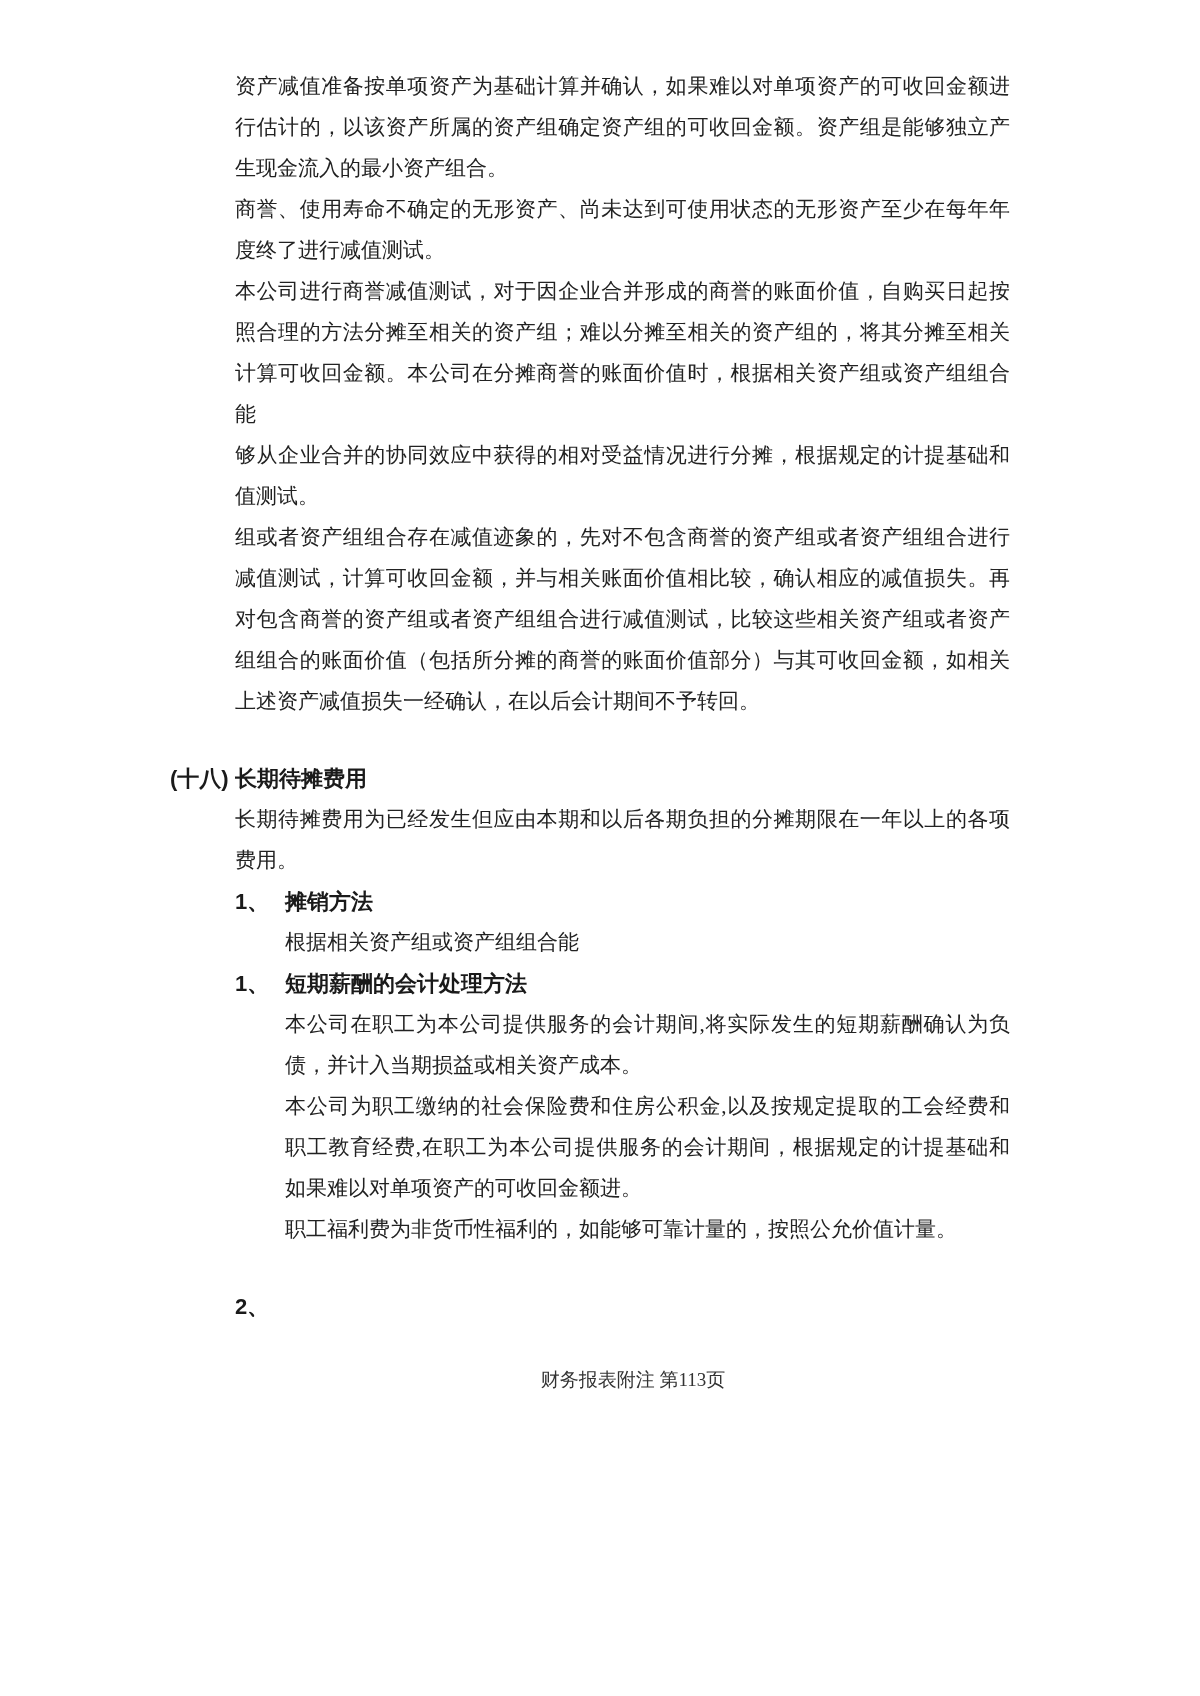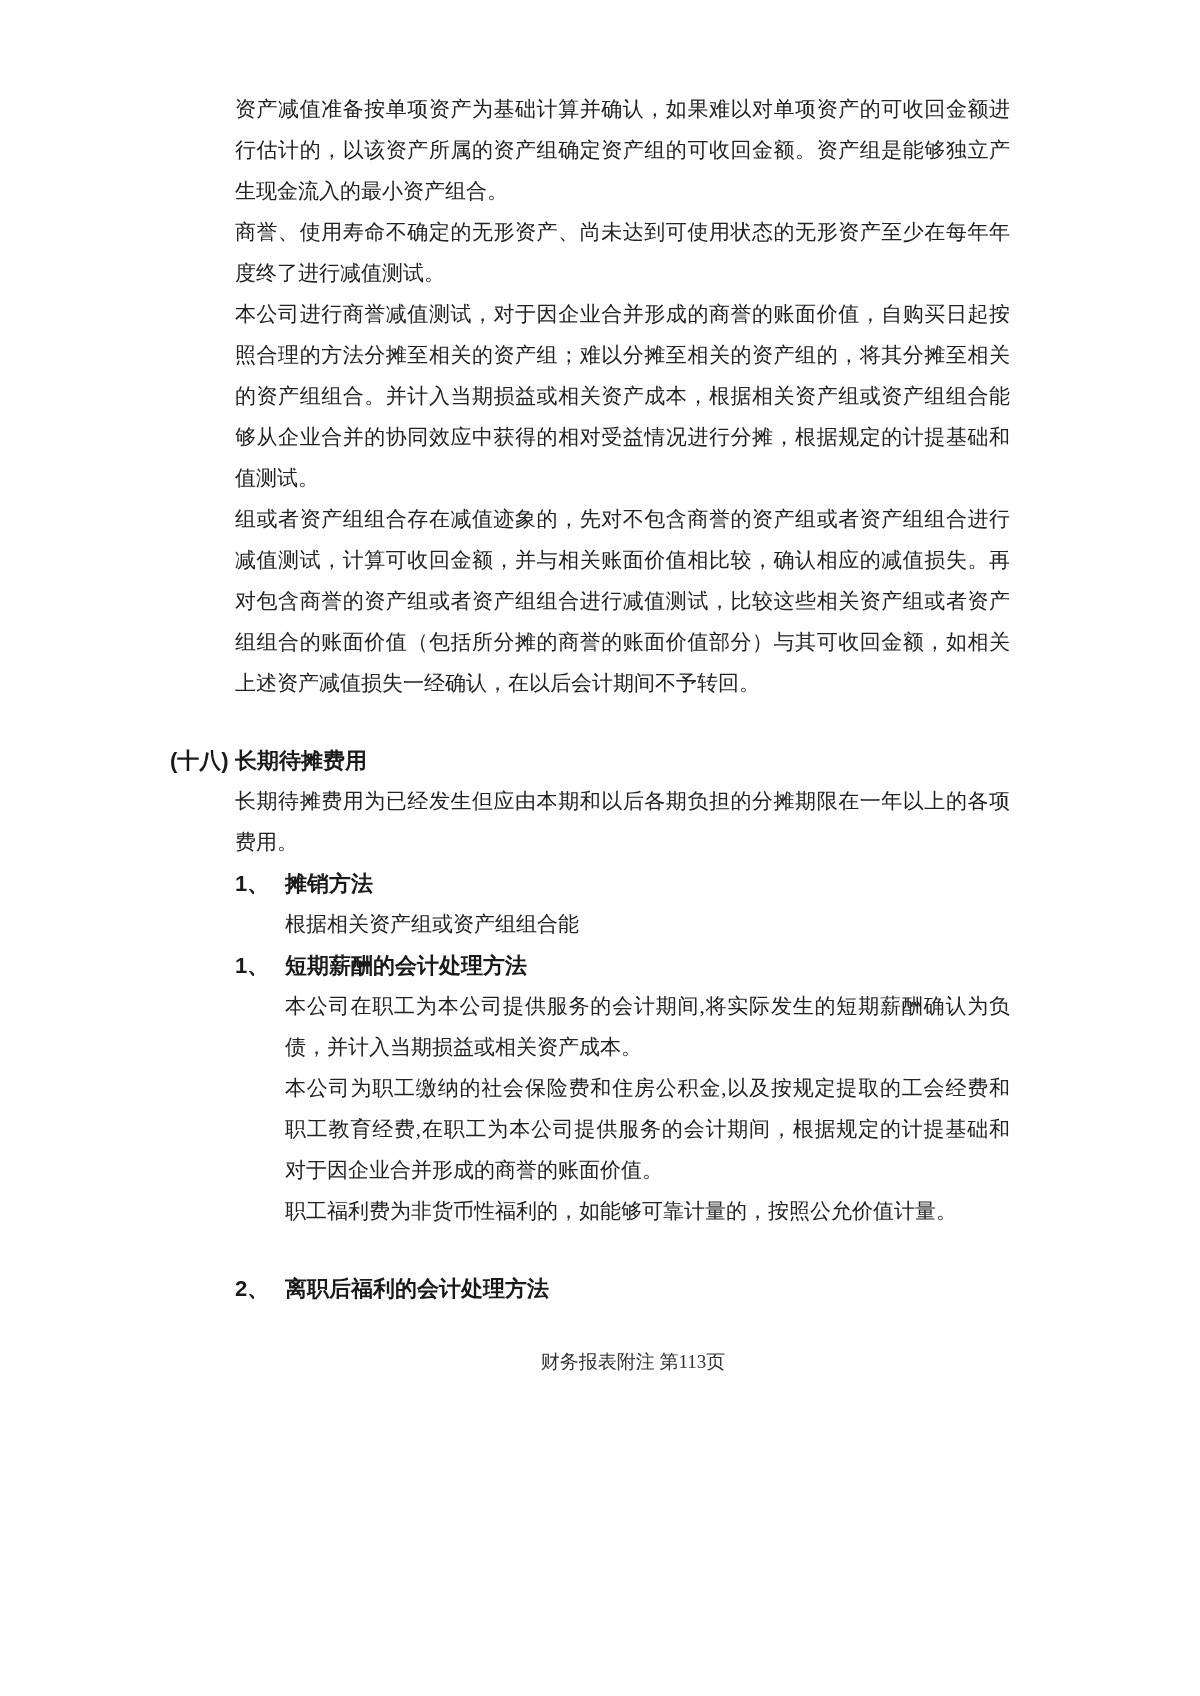--- a/index.html
+++ b/index.html
@@ -10,21 +10,21 @@
   .page {
     position: relative;
     width: 1200px;
     height: 1696px;
     background: #ffffff;
     overflow: hidden;
     font-family: "Liberation Serif", "DejaVu Serif", serif;
     color: #222222;
   }
   .content {
-    padding-top: 89px;
+    padding-top: 66px;
   }
   .para {
     margin-left: 235px;
     width: 775px;
     font-size: 21px;
     line-height: 41px;
   }
   .para.sub {
     margin-left: 285px;
     width: 725px;
@@ -85,21 +85,21 @@
         <div class="line">行估计的，以该资产所属的资产组确定资产组的可收回金额。资产组是能够独立产</div>
         <div class="line last">生现金流入的最小资产组合。</div>
       </div>
       <div class="para">
         <div class="line">商誉、使用寿命不确定的无形资产、尚未达到可使用状态的无形资产至少在每年年</div>
         <div class="line last">度终了进行减值测试。</div>
       </div>
       <div class="para">
         <div class="line">本公司进行商誉减值测试，对于因企业合并形成的商誉的账面价值，自购买日起按</div>
         <div class="line">照合理的方法分摊至相关的资产组；难以分摊至相关的资产组的，将其分摊至相关</div>
-        <div class="line">的资产组组合。并计入当期损益或相关资产成本，根据相关资产组或资产组组合能</div>
+        <div class="line">计算可收回金额。本公司在分摊商誉的账面价值时，根据相关资产组或资产组组合能</div>
         <div class="line">够从企业合并的协同效应中获得的相对受益情况进行分摊，根据规定的计提基础和</div>
         <div class="line last">值测试。</div>
       </div>
       <div class="para">
         <div class="line">组或者资产组组合存在减值迹象的，先对不包含商誉的资产组或者资产组组合进行</div>
         <div class="line">减值测试，计算可收回金额，并与相关账面价值相比较，确认相应的减值损失。再</div>
         <div class="line">对包含商誉的资产组或者资产组组合进行减值测试，比较这些相关资产组或者资产</div>
         <div class="line">组组合的账面价值（包括所分摊的商誉的账面价值部分）与其可收回金额，如相关</div>
       </div>
       <div class="para">
@@ -124,24 +124,23 @@
         <span class="h-number">1、</span>
         <span class="h-title">短期薪酬的会计处理方法</span>
       </div>
       <div class="para sub">
         <div class="line">本公司在职工为本公司提供服务的会计期间,将实际发生的短期薪酬确认为负</div>
         <div class="line last">债，并计入当期损益或相关资产成本。</div>
       </div>
       <div class="para sub">
         <div class="line">本公司为职工缴纳的社会保险费和住房公积金,以及按规定提取的工会经费和</div>
         <div class="line">职工教育经费,在职工为本公司提供服务的会计期间，根据规定的计提基础和</div>
-        <div class="line last">对于因企业合并形成的商誉的账面价值。</div>
+        <div class="line last">如果难以对单项资产的可收回金额进。</div>
       </div>
       <div class="para sub">
         <div class="line last">职工福利费为非货币性福利的，如能够可靠计量的，按照公允价值计量。</div>
       </div>
       <div class="heading numbered-heading gap-before">
         <span class="h-number">2、</span>
-        <span class="h-title">离职后福利的会计处理方法</span>
       </div>
     </div>
   <div class="footer">财务报表附注 第113页</div>
 </div>
 
 </body></html>

